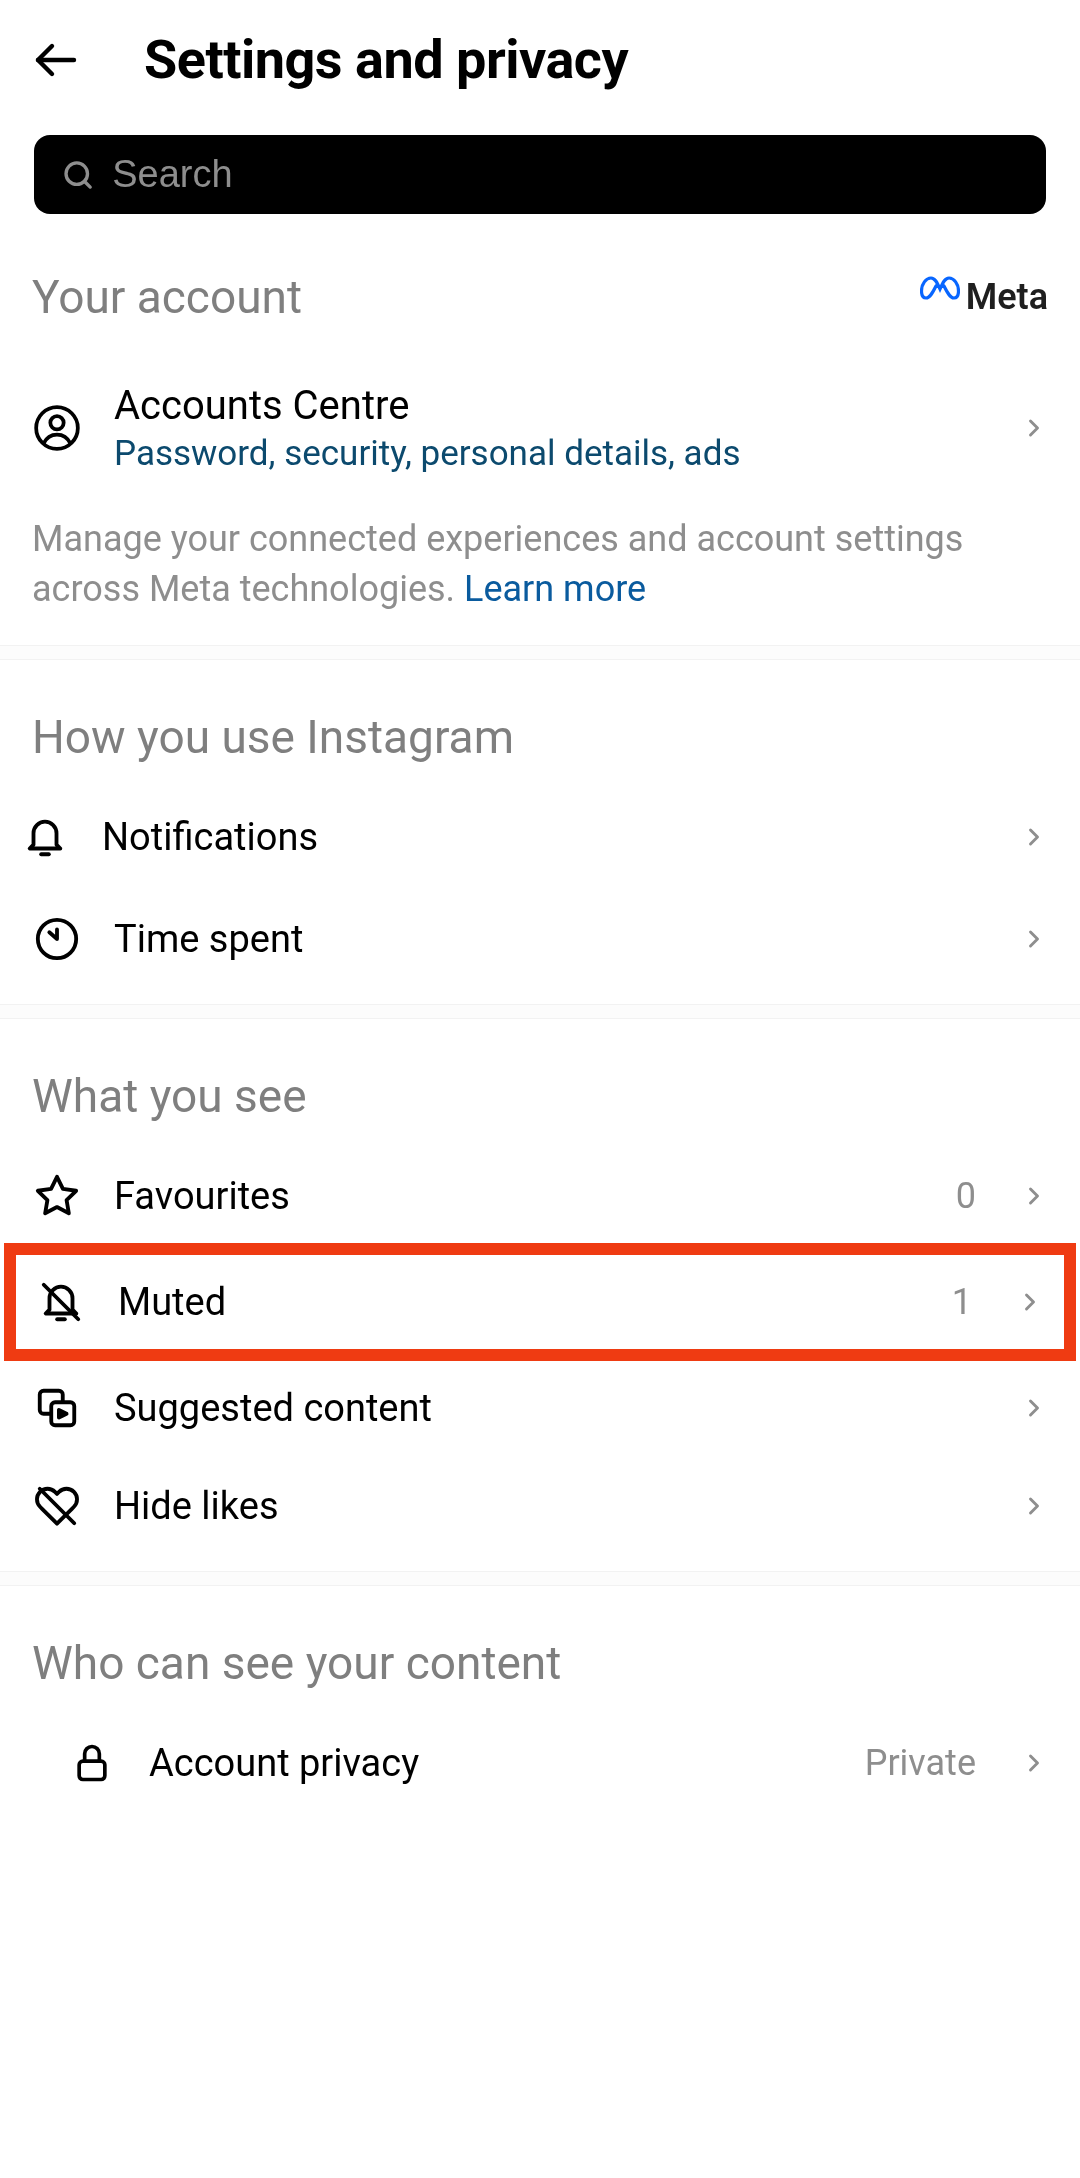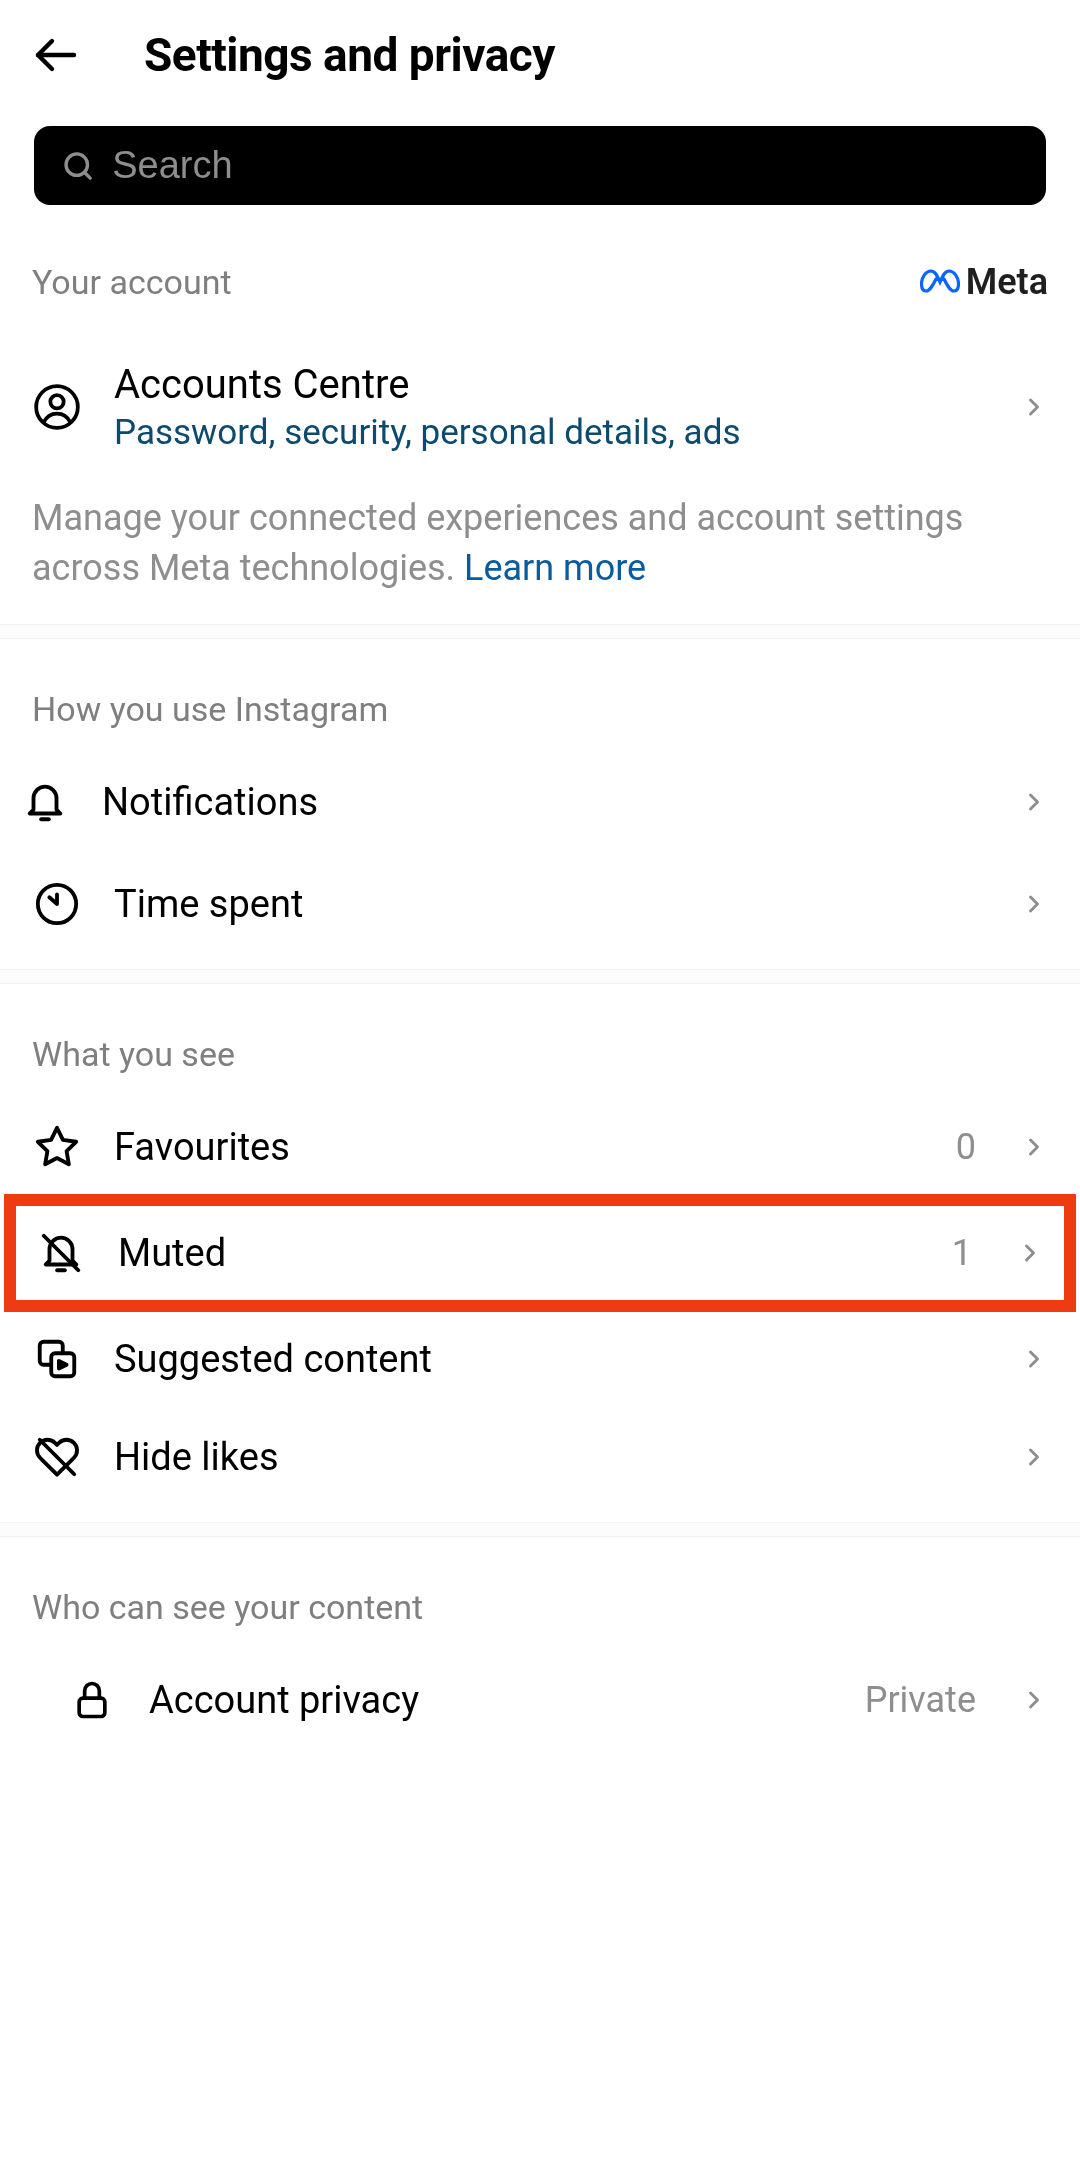--- a/index.html
+++ b/index.html
@@ -20,21 +20,21 @@
     }
     .back-arrow {
       width: 48px;
       height: 48px;
       display: flex;
       align-items: center;
       justify-content: center;
       cursor: pointer;
     }
     .page-title {
-      font-size: 46px;
+      font-size: 54px;
       font-weight: 700;
       margin-left: 64px;
       letter-spacing: -0.5px;
     }
     .search-container {
       margin: 16px 34px 0 34px;
     }
     .search-box {
       background: #000000;
       border-radius: 16px;
@@ -57,27 +57,27 @@
     .section-header {
       display: flex;
       align-items: center;
       justify-content: space-between;
       padding: 56px 32px 12px 32px;
     }
     .section-header.simple {
       padding: 50px 32px 8px 32px;
     }
     .section-title {
-      font-size: 34px;
+      font-size: 46px;
       color: #7f7f7f;
       font-weight: 400;
     }
     .meta-brand {
       display: flex;
-      align-items: center;
+      align-items: flex-start;
       gap: 6px;
       font-size: 36px;
       font-weight: 600;
       color: #1f1f1f;
     }
     .row {
       display: flex;
       align-items: center;
       padding: 22px 32px;
       gap: 32px;

